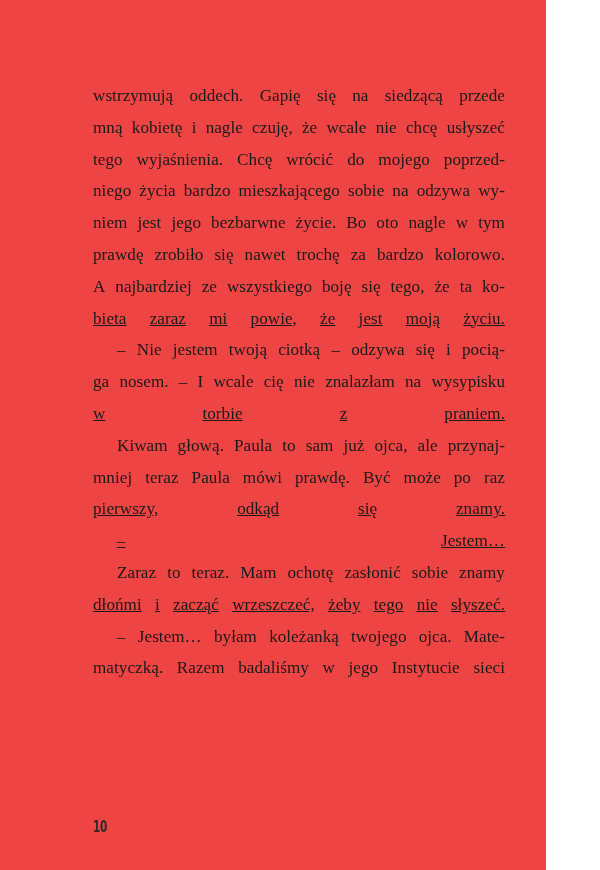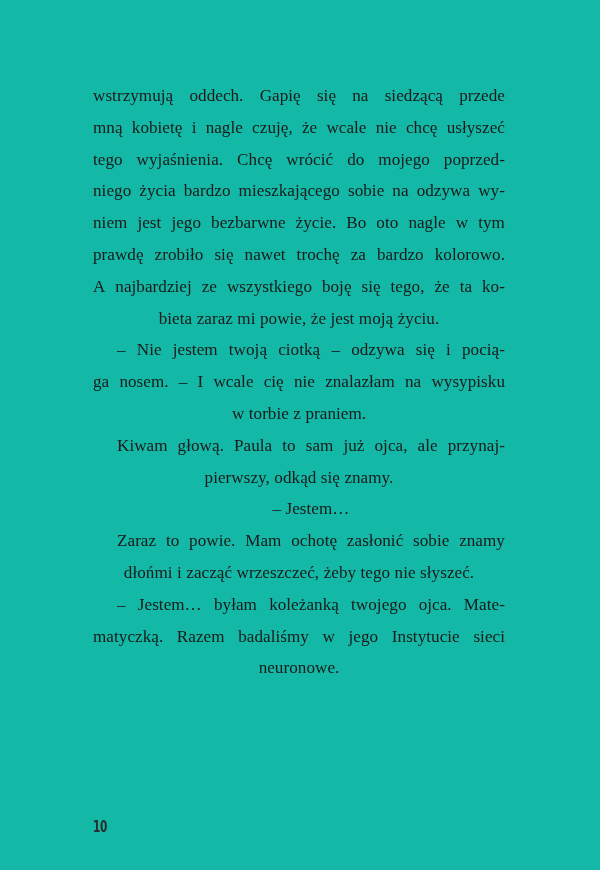--- a/index.html
+++ b/index.html
@@ -9,23 +9,23 @@
   body {
     width: 600px;
     height: 870px;
     background: #ffffff;
     font-family: "Liberation Serif", "DejaVu Serif", serif;
     overflow: hidden;
   }
 
   .page {
     position: relative;
-    width: 600px;
+    width: 546px;
     height: 870px;
-    background: #14b8a6;
+    background: #ef4444;
   }
 
   
   .text-block {
     position: absolute;
     left: 93px;
     top: 86px;
     width: 412px;
   }
 
@@ -44,21 +44,22 @@
     letter-spacing: 0.05px;
   }
 
   
   .line.justified {
     justify-content: space-between;
   }
 
   
   .line.last {
-    justify-content: center;
+    justify-content: space-between;
+    text-decoration: underline;
   }
   .line.last .w + .w {
     margin-left: 0.26em;
   }
 
   
   .line.indent {
     padding-left: 24px;
     width: 388px;
   }
@@ -100,31 +101,31 @@
         <div class="line justified"><span class="w">A</span><span class="w">najbardziej</span><span class="w">ze</span><span class="w">wszystkiego</span><span class="w">boję</span><span class="w">się</span><span class="w">tego,</span><span class="w">że</span><span class="w">ta</span><span class="w">ko-</span></div>
         <div class="line last"><span class="w">bieta</span><span class="w">zaraz</span><span class="w">mi</span><span class="w">powie,</span><span class="w">że</span><span class="w">jest</span><span class="w">moją</span><span class="w">życiu.</span></div>
       </div>
       <div class="para">
         <div class="line justified indent"><span class="w">–</span><span class="w">Nie</span><span class="w">jestem</span><span class="w">twoją</span><span class="w">ciotką</span><span class="w">–</span><span class="w">odzywa</span><span class="w">się</span><span class="w">i</span><span class="w">pocią-</span></div>
         <div class="line justified"><span class="w">ga</span><span class="w">nosem.</span><span class="w">–</span><span class="w">I</span><span class="w">wcale</span><span class="w">cię</span><span class="w">nie</span><span class="w">znalazłam</span><span class="w">na</span><span class="w">wysypisku</span></div>
         <div class="line last"><span class="w">w</span><span class="w">torbie</span><span class="w">z</span><span class="w">praniem.</span></div>
       </div>
       <div class="para">
         <div class="line justified indent"><span class="w">Kiwam</span><span class="w">głową.</span><span class="w">Paula</span><span class="w">to</span><span class="w">sam</span><span class="w">już</span><span class="w">ojca,</span><span class="w">ale</span><span class="w">przynaj-</span></div>
+        <div class="line justified"><span class="w">mniej</span><span class="w">teraz</span><span class="w">Paula</span><span class="w">mówi</span><span class="w">prawdę.</span><span class="w">Być</span><span class="w">może</span><span class="w">po</span><span class="w">raz</span></div>
         <div class="line last"><span class="w">pierwszy,</span><span class="w">odkąd</span><span class="w">się</span><span class="w">znamy.</span></div>
       </div>
       <div class="para">
         <div class="line last indent"><span class="w">–</span><span class="w">Jestem…</span></div>
       </div>
       <div class="para">
-        <div class="line justified indent"><span class="w">Zaraz</span><span class="w">to</span><span class="w">powie.</span><span class="w">Mam</span><span class="w">ochotę</span><span class="w">zasłonić</span><span class="w">sobie</span><span class="w">znamy</span></div>
+        <div class="line justified indent"><span class="w">Zaraz</span><span class="w">to</span><span class="w">teraz.</span><span class="w">Mam</span><span class="w">ochotę</span><span class="w">zasłonić</span><span class="w">sobie</span><span class="w">znamy</span></div>
         <div class="line last"><span class="w">dłońmi</span><span class="w">i</span><span class="w">zacząć</span><span class="w">wrzeszczeć,</span><span class="w">żeby</span><span class="w">tego</span><span class="w">nie</span><span class="w">słyszeć.</span></div>
       </div>
       <div class="para">
         <div class="line justified indent"><span class="w">–</span><span class="w">Jestem…</span><span class="w">byłam</span><span class="w">koleżanką</span><span class="w">twojego</span><span class="w">ojca.</span><span class="w">Mate-</span></div>
         <div class="line justified"><span class="w">matyczką.</span><span class="w">Razem</span><span class="w">badaliśmy</span><span class="w">w</span><span class="w">jego</span><span class="w">Instytucie</span><span class="w">sieci</span></div>
-        <div class="line last"><span class="w">neuronowe.</span></div>
       </div>
     </div>
 
   <div class="folio">10</div>
 
 </div>
 
 </body></html>

